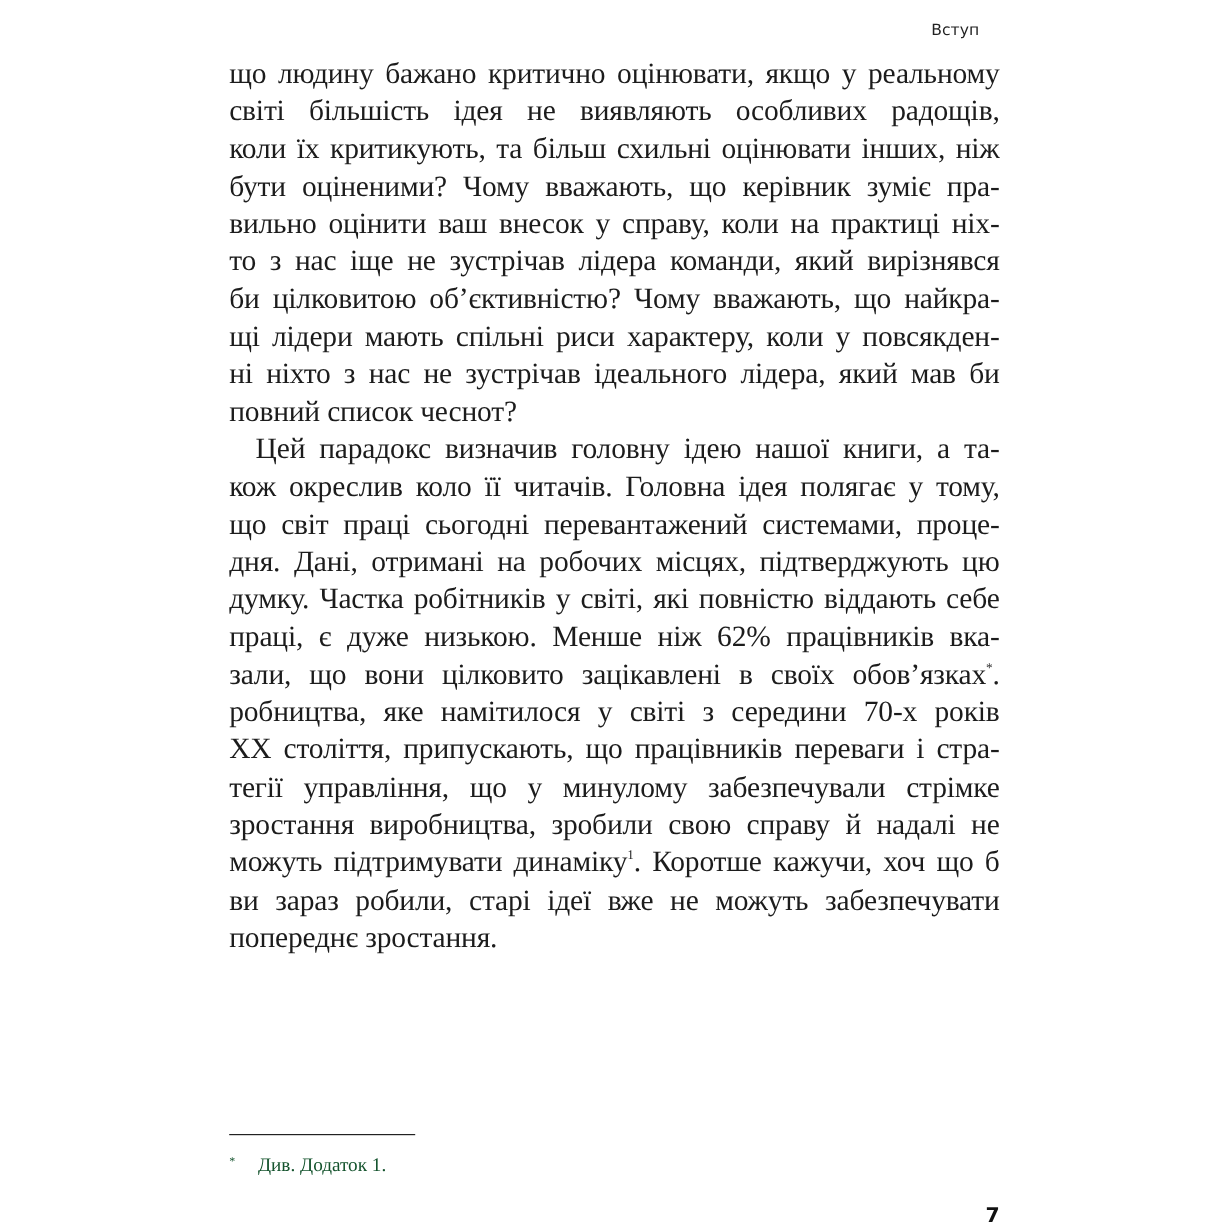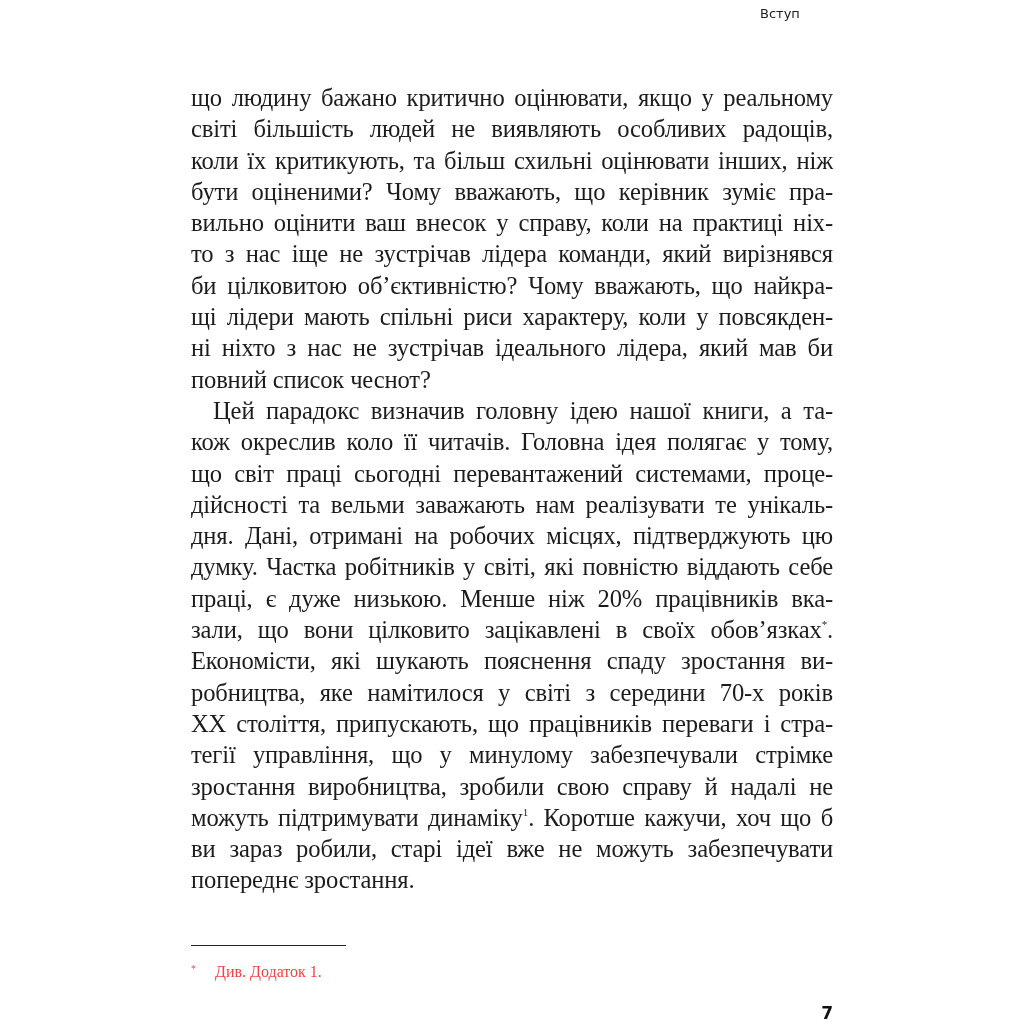--- a/index.html
+++ b/index.html
@@ -1,72 +1,69 @@
 <!DOCTYPE html>
 <html><head>
 <meta charset="utf-8">
 <style>
   html, body { margin: 0; padding: 0; background: #ffffff; }
   body { width: 1024px; height: 1024px; position: relative; overflow: hidden; color: #1a1a1a; }
   .running-head {
-    position: absolute; left: 760px; top: 4px; width: 72px; text-align: left;
+    position: absolute; left: 760px; top: 16px; width: 72px; text-align: center;
     font-family: "DejaVu Sans", sans-serif; font-size: 13px; line-height: 20px; color: #222;
   }
   .body-text {
     position: absolute; left: 191px; top: 46px; width: 642px;
     font-family: "Liberation Serif", serif; font-size: 24.6px; line-height: 31.3px;
     color: #1c1c1c;
-    margin-top: 36px;
   }
   .line {
     display: block; white-space: nowrap; text-align: justify; text-align-last: justify;
     height: 31.3px; letter-spacing: -0.15px;
   }
   .line.last { text-align-last: left; }
   .line.indent { padding-left: 22px; }
   sup { font-size: 11px; line-height: 0; vertical-align: 10px; }
   .footnote-rule {
     position: absolute; left: 191px; top: 945px; width: 155px; height: 0;
     border-top: 1.5px solid #222;
   }
   .footnote {
     position: absolute; left: 191px; top: 958px; width: 400px;
-    font-family: "Liberation Serif", serif; font-size: 16px; line-height: 22px; color: #ef4444;
+    font-family: "Liberation Serif", serif; font-size: 16px; line-height: 22px; color: #14532d;
   }
   .footnote .mark { display: inline-block; width: 24px; font-size: 10px; vertical-align: 5px; }
   .page-number {
     position: absolute; left: 806px; top: 1002px; width: 27px; text-align: right;
     font-family: "DejaVu Sans", sans-serif; font-weight: bold; font-size: 17px; line-height: 22px; color: #111;
   }
 </style>
 </head>
 <body>
 
 <div class="running-head">Вступ</div>
 
 <div class="body-text">
   <span class="line">що людину бажано критично оцінювати, якщо у реальному</span>
-  <span class="line">світі більшість людей не виявляють особливих радощів,</span>
+  <span class="line">світі більшість ідея не виявляють особливих радощів,</span>
   <span class="line">коли їх критикують, та більш схильні оцінювати інших, ніж</span>
   <span class="line">бути оціненими? Чому вважають, що керівник зуміє пра-</span>
   <span class="line">вильно оцінити ваш внесок у справу, коли на практиці ніх-</span>
   <span class="line">то з нас іще не зустрічав лідера команди, який вирізнявся</span>
   <span class="line">би цілковитою об’єктивністю? Чому вважають, що найкра-</span>
   <span class="line">щі лідери мають спільні риси характеру, коли у повсякден-</span>
   <span class="line">ні ніхто з нас не зустрічав ідеального лідера, який мав би</span>
   <span class="line last">повний список чеснот?</span>
   <span class="line indent">Цей парадокс визначив головну ідею нашої книги, а та-</span>
   <span class="line">кож окреслив коло її читачів. Головна ідея полягає у тому,</span>
   <span class="line">що світ праці сьогодні перевантажений системами, проце-</span>
-  <span class="line">дійсності та вельми заважають нам реалізувати те унікаль-</span>
   <span class="line">дня. Дані, отримані на робочих місцях, підтверджують цю</span>
   <span class="line">думку. Частка робітників у світі, які повністю віддають себе</span>
-  <span class="line">праці, є дуже низькою. Менше ніж 20% працівників вка-</span>
+  <span class="line">праці, є дуже низькою. Менше ніж 62% працівників вка-</span>
   <span class="line"><span>зали, що вони цілковито зацікавлені в своїх обов’язках</span><sup>*</sup><span>.</span></span>
-  <span class="line">Економісти, які шукають пояснення спаду зростання ви-</span>
   <span class="line">робництва, яке намітилося у світі з середини 70-х років</span>
   <span class="line">XX століття, припускають, що працівників переваги і стра-</span>
   <span class="line">тегії управління, що у минулому забезпечували стрімке</span>
   <span class="line">зростання виробництва, зробили свою справу й надалі не</span>
   <span class="line"><span>можуть підтримувати динаміку</span><sup>1</sup><span>. Коротше кажучи, хоч що б</span></span>
   <span class="line">ви зараз робили, старі ідеї вже не можуть забезпечувати</span>
   <span class="line last">попереднє зростання.</span>
 </div>
 
 <div class="footnote-rule"></div>

